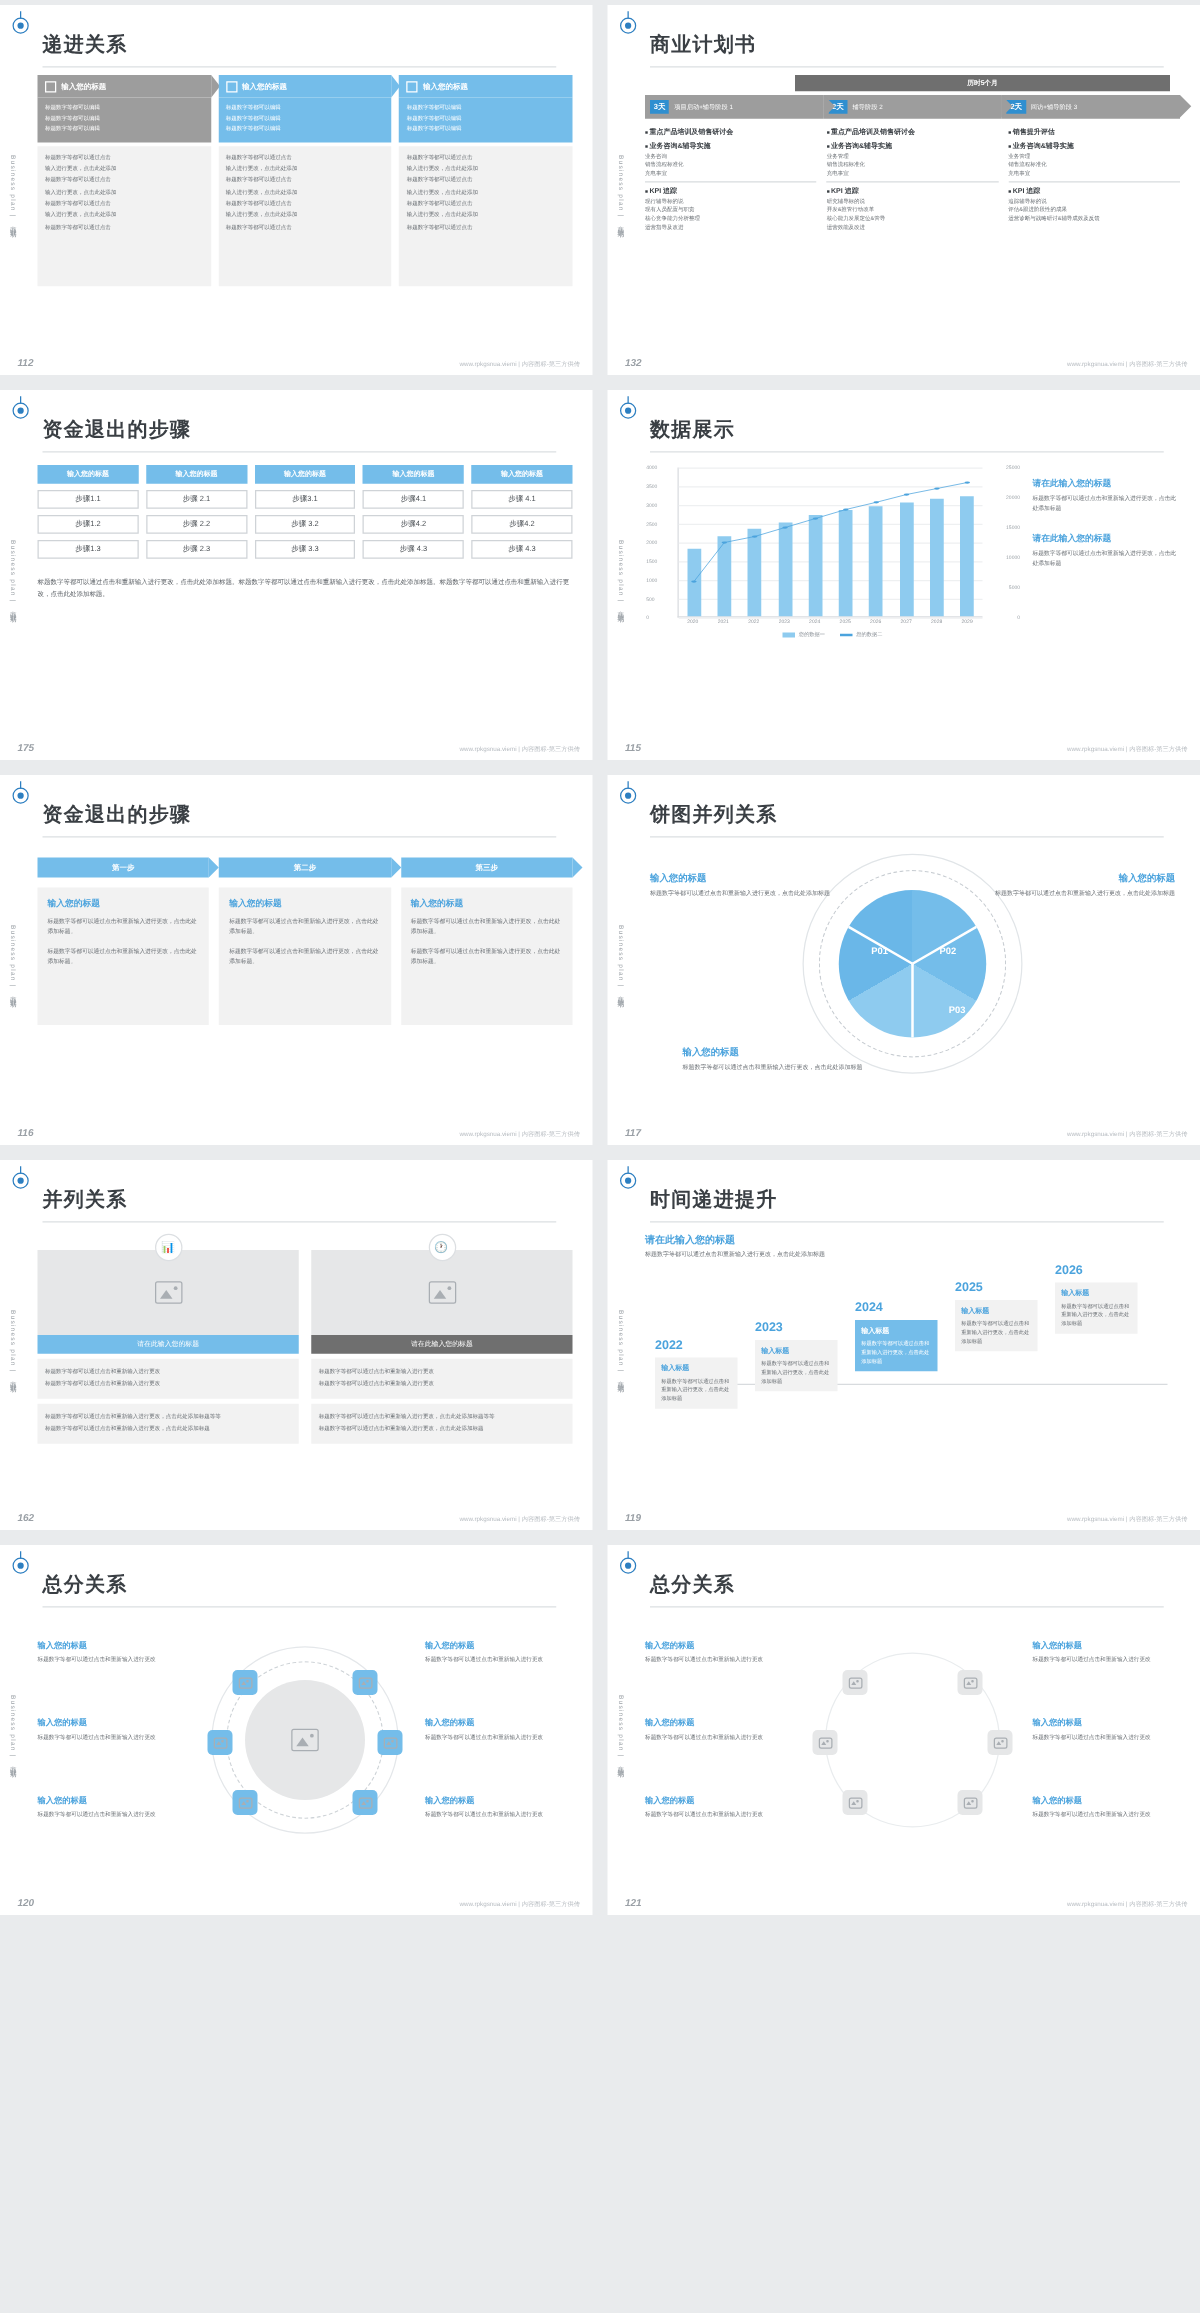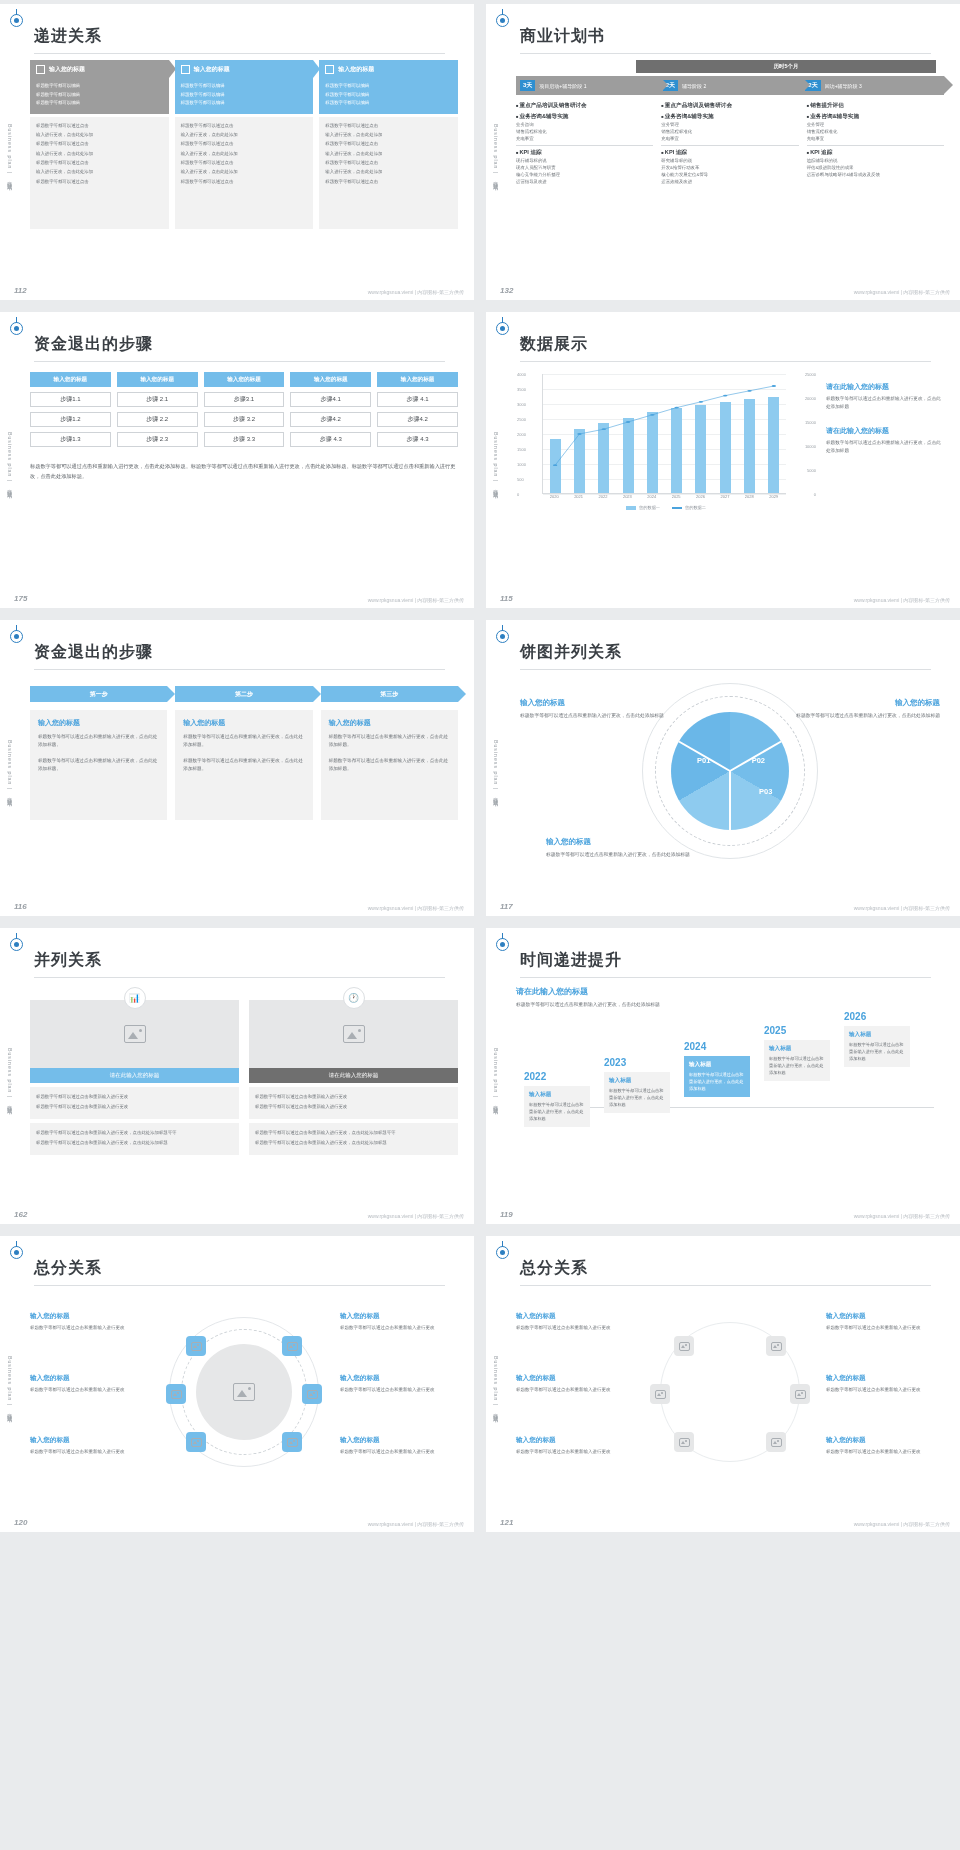--- a/index.html
+++ b/index.html
@@ -594,21 +594,21 @@
     <div class="slide-body">
       <div class="pie-wrap">
         <div class="hub-ring2" style="width:176px;height:176px;border:1px solid #e1e5e8"></div>
         <div class="pie-outer"></div>
         <div class="pie">
           <div class="pie-gap" style="transform: rotate(0deg); left: calc(50% - 1px);"></div>
           <div class="pie-gap" style="transform: rotate(120deg); left: calc(50% - 1px);"></div>
           <div class="pie-gap" style="transform: rotate(240deg); left: calc(50% - 1px);"></div>
           <span class="pie-lab" style="left:26px; top:44px;">P01</span>
           <span class="pie-lab" style="right:24px; top:44px;">P02</span>
-          <span class="pie-lab" style="left:48px; bottom:34px;padding-left:40px;">P03</span>
+          <span class="pie-lab" style="left:48px; bottom:18px;padding-left:40px;">P03</span>
         </div>
         <div class="side-block" style="left:4px; top:22px;">
           <h5>输入您的标题</h5>
           <p>标题数字等都可以通过点击和重新输入进行更改，点击此处添加标题</p>
         </div>
         <div class="side-block ta-r" style="right:4px; top:22px;">
           <h5>输入您的标题</h5>
           <p>标题数字等都可以通过点击和重新输入进行更改，点击此处添加标题</p>
         </div>
         <div class="side-block" style="left:30px; bottom:6px;">

